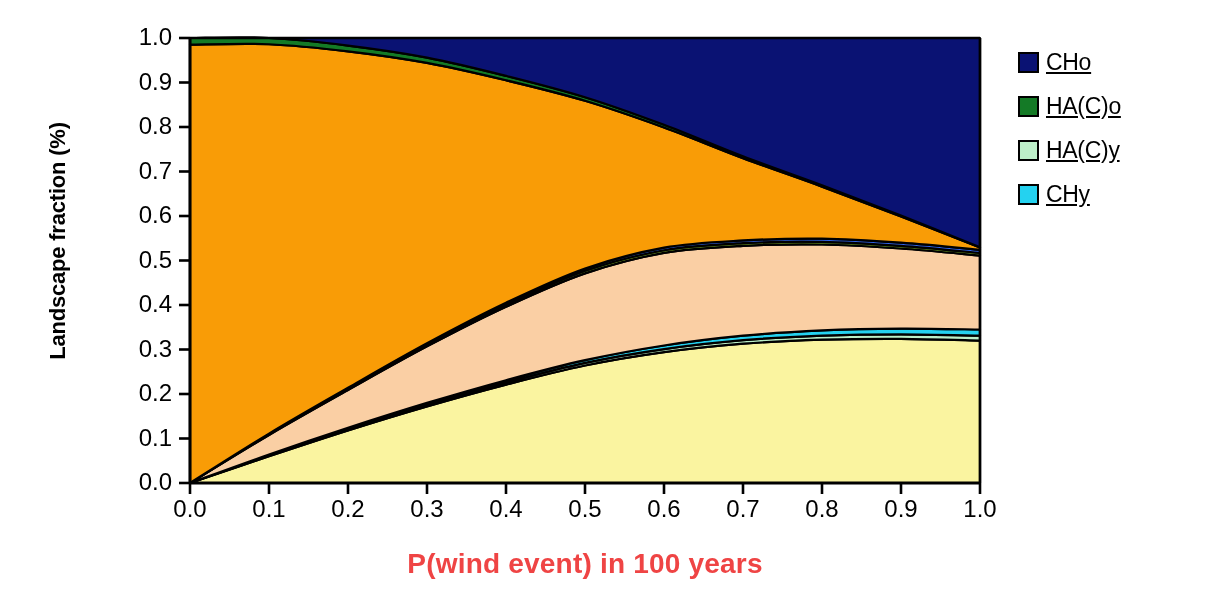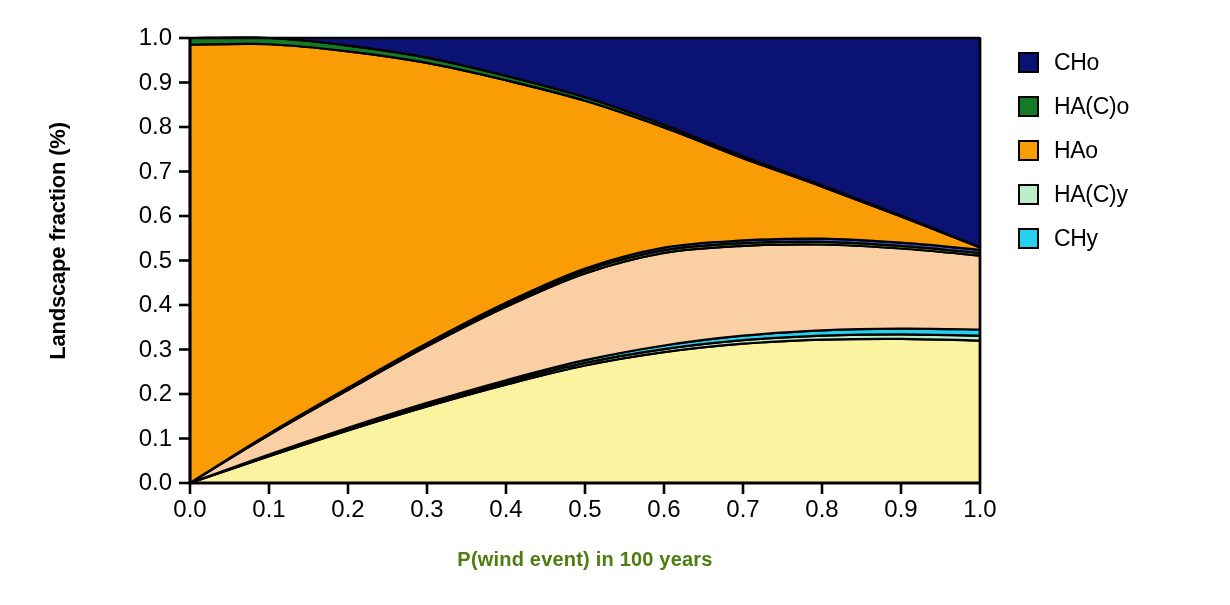--- a/index.html
+++ b/index.html
@@ -38,23 +38,23 @@
     white-space: nowrap;
   }
 
   
   #x-axis-title {
     position: absolute;
     left: 190px;
     top: 548px;
     width: 790px;
     text-align: center;
-    font-size: 20px;
+    font-size: 28px;
     font-weight: bold;
-    color: #4d7c0f;
+    color: #ef4444;
     letter-spacing: 0.2px;
   }
 
   
   .ytick-label {
     position: absolute;
     right: 0;
     width: 64px;
     text-align: right;
     font-size: 24px;
@@ -106,25 +106,26 @@
     height: 44px;
   }
   .legend-swatch {
     width: 21px;
     height: 21px;
     border: 2.5px solid #000;
     box-sizing: border-box;
     flex: 0 0 auto;
   }
   .legend-label {
-    margin-left: 15px;
+    margin-left: 7px;
     font-size: 23px;
     color: #000;
     white-space: nowrap;
     letter-spacing: -0.3px;
+    text-decoration: underline;
   }
 </style>
 </head>
 <body>
 
 <div id="figure">
 
   <div id="y-axis-title">Landscape fraction (%)</div>
 
   <div id="y-tick-labels">
@@ -202,24 +203,20 @@
   <div id="legend">
       <div class="legend-item">
         <span class="legend-swatch" style="background: rgb(10, 18, 115);"></span>
         <span class="legend-label">CHo</span>
       </div>
       <div class="legend-item">
         <span class="legend-swatch" style="background: rgb(20, 122, 38);"></span>
         <span class="legend-label">HA(C)o</span>
       </div>
       <div class="legend-item">
-        <span class="legend-swatch" style="background: rgb(249, 156, 6);"></span>
-        <span class="legend-label">HAo</span>
-      </div>
-      <div class="legend-item">
         <span class="legend-swatch" style="background: rgb(188, 239, 200);"></span>
         <span class="legend-label">HA(C)y</span>
       </div>
       <div class="legend-item">
         <span class="legend-swatch" style="background: rgb(36, 210, 240);"></span>
         <span class="legend-label">CHy</span>
       </div>
     </div>
 
 </div>

